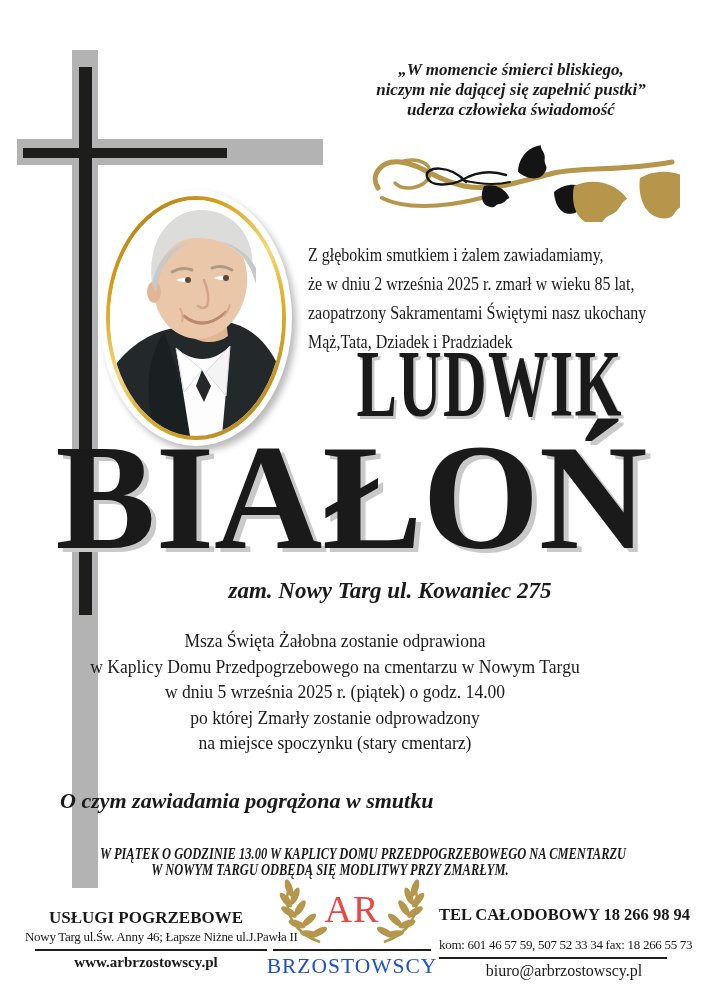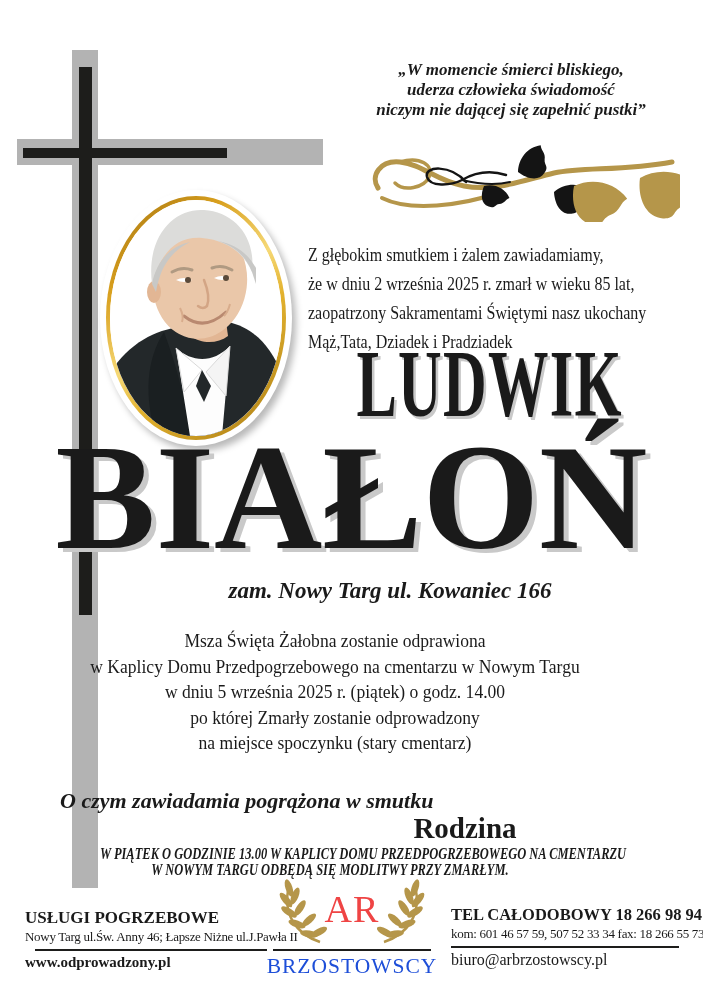--- a/index.html
+++ b/index.html
@@ -51,51 +51,51 @@
 
   
   .notice{left:60px;top:788px;width:530px;text-align:left;
           font-weight:bold;font-style:italic;font-size:22px;white-space:nowrap;}
   .family{left:400px;top:812px;width:130px;text-align:center;font-weight:bold;font-size:29px;}
   .prayer{left:35px;top:846px;width:590px;text-align:center;font-weight:bold;font-style:italic;
           font-size:16px;line-height:16px;transform:scaleX(.78);transform-origin:center top;}
   .prayer .ln{display:block;white-space:nowrap;}
 
   
-  .f-left{left:25px;top:908px;width:242px;text-align:left;}
+  .f-left{left:25px;top:908px;width:242px;text-align:center;}
   .f-left-title{font-weight:bold;font-size:17px;white-space:nowrap;}
   .f-left-addr{font-size:13px;margin-top:1px;white-space:nowrap;letter-spacing:-0.3px;}
   .f-rule{border:0;border-top:2px solid #1d1d1b;margin:4px 0 3px 0;}
   .f-left .f-rule{width:232px;margin-left:auto;}
   .f-left-web{font-weight:bold;font-size:15px;white-space:nowrap;}
   .f-logo{left:262px;top:876px;width:180px;text-align:center;}
   .f-logo-ar{position:absolute;left:0;top:14px;width:180px;text-align:center;
              font-size:38px;line-height:1;color:#ef4444;letter-spacing:1px;}
   .f-logo-rule{border:0;border-top:2px solid #1d1d1b;width:158px;margin:0 auto;}
   .f-logo-name{font-size:21.5px;letter-spacing:1px;margin-top:3px;white-space:nowrap;color:#1d4ed8;}
-  .f-right{left:451px;top:905px;width:250px;text-align:left;}
+  .f-right{left:439px;top:905px;width:250px;text-align:center;}
   .f-right-phone{font-weight:bold;font-size:16.5px;white-space:nowrap;}
-  .f-right-mobile{font-size:13px;margin-top:1px;white-space:nowrap;letter-spacing:-0.3px;}
+  .f-right-mobile{font-size:13px;margin-top:12px;white-space:nowrap;letter-spacing:-0.3px;}
   .f-right .f-rule{width:228px;}
   .f-right-email{font-weight:normal;font-size:16px;white-space:nowrap;}
 </style>
 </head>
 <body>
 
 <div class="page">
 
   <div class="bar gray" style="left:72px;top:50px;width:26px;height:838px;"></div>
   <div class="bar gray" style="left:17px;top:139px;width:306px;height:26px;"></div>
   <div class="bar blackbar" style="left:79px;top:67px;width:13px;height:548px;"></div>
   <div class="bar blackbar" style="left:23px;top:148px;width:204px;height:10px;"></div>
 
   <div class="abs quote">
     <span class="ln">„W momencie śmierci bliskiego,</span>
+    <span class="ln">niczym nie dającej się zapełnić pustki”</span>
     <span class="ln">uderza człowieka świadomość</span>
-    <span class="ln">niczym nie dającej się zapełnić pustki”</span>
   </div>
 
   <svg class="abs ornament" viewBox="0 0 312 80" aria-hidden="true">
     <defs>
       <path id="leafG" d="M0,0 C10,-14 30,-20 46,-12 C42,-6 46,0 40,7 C34,14 40,18 30,22 C16,27 4,14 0,0 Z"></path>
       <path id="leafB" d="M0,0 C8,-11 22,-15 34,-9 C31,-4 34,0 29,5 C25,10 29,13 21,16 C11,20 3,10 0,0 Z"></path>
     </defs>
 
     <g stroke="#b5964a" fill="none" stroke-linecap="round">
       <path d="M10,46 C2,34 12,18 32,20 C56,23 66,38 96,44 C126,50 156,38 186,31 C216,25 256,29 304,20" stroke-width="5"></path>
@@ -167,42 +167,41 @@
   <div class="abs announcement">
     <span class="ln">Z głębokim smutkiem i żalem zawiadamiamy,</span>
     <span class="ln">że w dniu 2 września 2025 r. zmarł w wieku 85 lat,</span>
     <span class="ln">zaopatrzony Sakramentami Świętymi nasz ukochany</span>
     <span class="ln">Mąż,Tata, Dziadek i Pradziadek</span>
   </div>
 
   <div class="abs first-name">LUDWIK</div>
   <div class="abs last-name">BIAŁOŃ</div>
 
-  <div class="abs residence">zam. Nowy Targ ul. Kowaniec 166</div>
+  <div class="abs residence">zam. Nowy Targ ul. Kowaniec 275</div>
 
   <div class="abs ceremony">
     <span class="ln">Msza Święta Żałobna zostanie odprawiona</span>
     <span class="ln">w Kaplicy Domu Przedpogrzebowego na cmentarzu w Nowym Targu</span>
     <span class="ln">w dniu 5 września 2025 r. (piątek) o godz. 14.00</span>
     <span class="ln">po której Zmarły zostanie odprowadzony</span>
     <span class="ln">na miejsce spoczynku (stary cmentarz)</span>
   </div>
 
   <div class="abs notice">O czym zawiadamia pogrążona w smutku</div>
-  <div class="abs family">Rodzina</div>
   <div class="abs prayer">
     <span class="ln">W PIĄTEK O GODZINIE 13.00 W KAPLICY DOMU PRZEDPOGRZEBOWEGO NA CMENTARZU</span>
     <span class="ln">W NOWYM TARGU ODBĘDĄ SIĘ MODLITWY PRZY ZMARŁYM.</span>
   </div>
 
   <div class="abs f-left">
     <div class="f-left-title">USŁUGI POGRZEBOWE</div>
     <div class="f-left-addr">Nowy Targ ul.Św. Anny 46; Łapsze Niżne ul.J.Pawła  II</div>
     <hr class="f-rule">
-    <div class="f-left-web">www.odprowadzony.pl</div>
+    <div class="f-left-web">www.arbrzostowscy.pl</div>
   </div>
 
   <div class="abs f-logo">
     <svg width="180" height="70" viewBox="0 0 180 70" aria-hidden="true">
       <defs>
         <g id="laurelBranch">
           <path d="M58,66 C34,58 20,38 27,10" stroke="#b5964a" stroke-width="2.5" fill="none"></path>
           <g fill="#b5964a">
             <ellipse cx="27" cy="12" rx="3.5" ry="9" transform="rotate(-18 27 12)"></ellipse>
             <ellipse cx="24" cy="24" rx="3.5" ry="9" transform="rotate(-40 24 24)"></ellipse>

